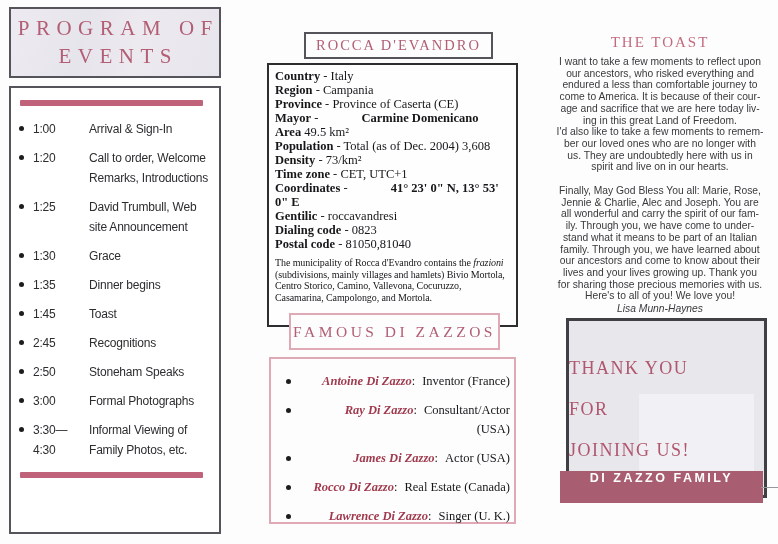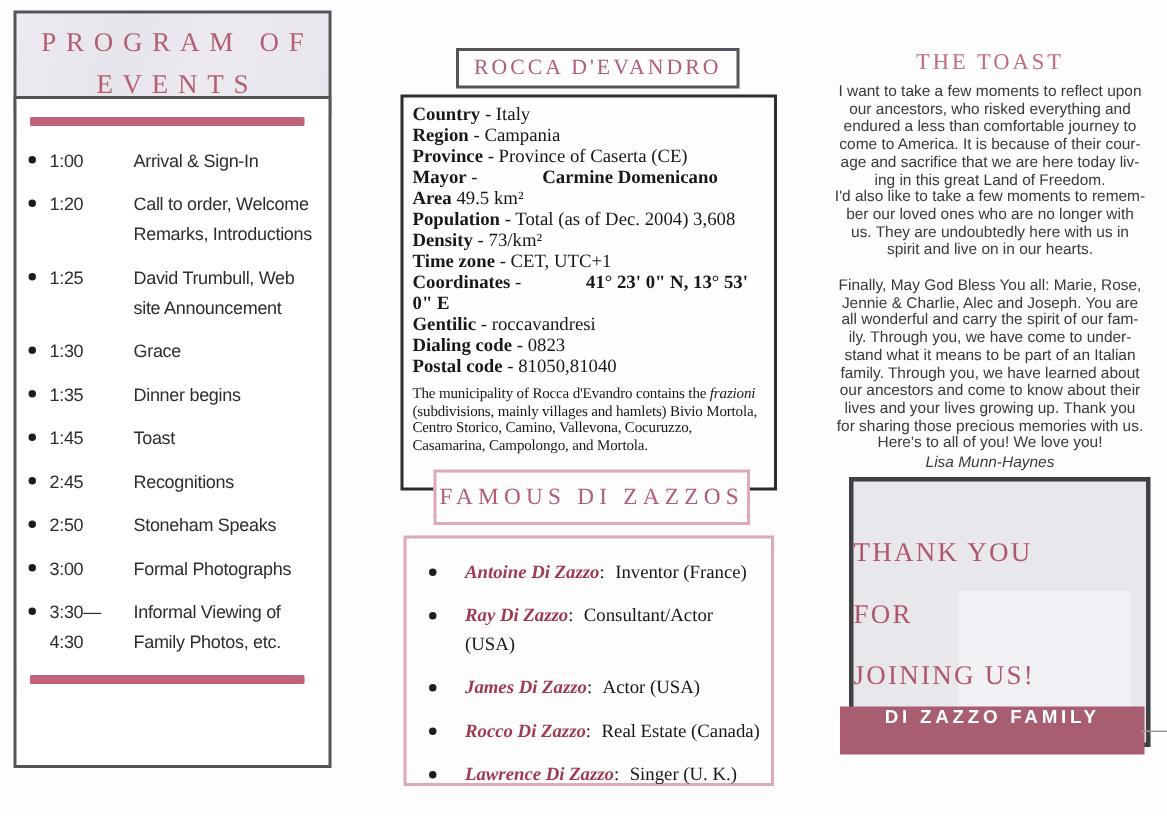--- a/index.html
+++ b/index.html
@@ -15,25 +15,25 @@
 
   
   .program-header {
     position: absolute; left: 9px; top: 7px; width: 212px; height: 71px;
     border: 2px solid #54545a;
     background: linear-gradient(105deg, #edeaf1 0%, #e7e5ec 35%, #eceaef 60%, #e8e6ed 100%);
     text-align: center; padding-top: 5px;
   }
   .program-title {
     font-family: "Liberation Serif", "DejaVu Serif", serif;
-    font-size: 18px; letter-spacing: 6.5px; padding-left: 6.5px;
+    font-size: 21px; letter-spacing: 6.5px; padding-left: 6.5px;
     color: var(--accent-rose, #b25e74); line-height: 28px;
   }
   .program-box {
-    position: absolute; left: 9px; top: 64px; width: 212px; height: 448px;
+    position: absolute; left: 9px; top: 86px; width: 212px; height: 448px;
     border: 2px solid #54545a; background: #ffffff;
     padding: 12px 6px 16px 5px;
   }
   .pink-bar { height: 6px; background: var(--bar-pink, #c0627a); border-radius: 1px; }
   .bar-top { margin: 0 10px 0 4px; }
   .bar-bottom { margin: 12px 10px 0 4px; }
   .schedule { margin-top: 13px; display: flex; flex-direction: column; gap: 9px; }
   .schedule-item {
     display: grid; grid-template-columns: 17px 56px 1fr;
     font-size: 12px; line-height: 20px; color: #2d2d30; letter-spacing: -0.2px;
@@ -69,21 +69,21 @@
     display: flex; align-items: center; justify-content: center;
     font-family: "Liberation Serif", "DejaVu Serif", serif;
     font-size: 15.5px; letter-spacing: 3.5px; color: var(--accent-rose, #b25e74);
   }
   .famous-box {
     position: absolute; left: 269px; top: 357px; width: 247px; height: 167px;
     border: 2px solid #dfaab6; background: #fdfdfd;
     padding: 13px 4px 0 13px;
     display: flex; flex-direction: column; gap: 10px;
   }
-  .famous-item { display: grid; grid-template-columns: 26px 1fr; }
+  .famous-item { display: grid; grid-template-columns: 26px 1fr; text-align: right; }
   .famous-item .dot { margin-top: 7px; margin-left: 2px; }
   .famous-text {
     font-family: "Liberation Serif", "DejaVu Serif", serif;
     font-size: 12.5px; line-height: 19px; color: #17171a;
   }
   .famous-name { font-weight: bold; font-style: italic; color: var(--famous-name, #a03a4e); }
   .famous-sep { margin-right: 7px; }
 
   
   .toast { position: absolute; left: 538px; top: 33px; width: 244px; text-align: center; }

